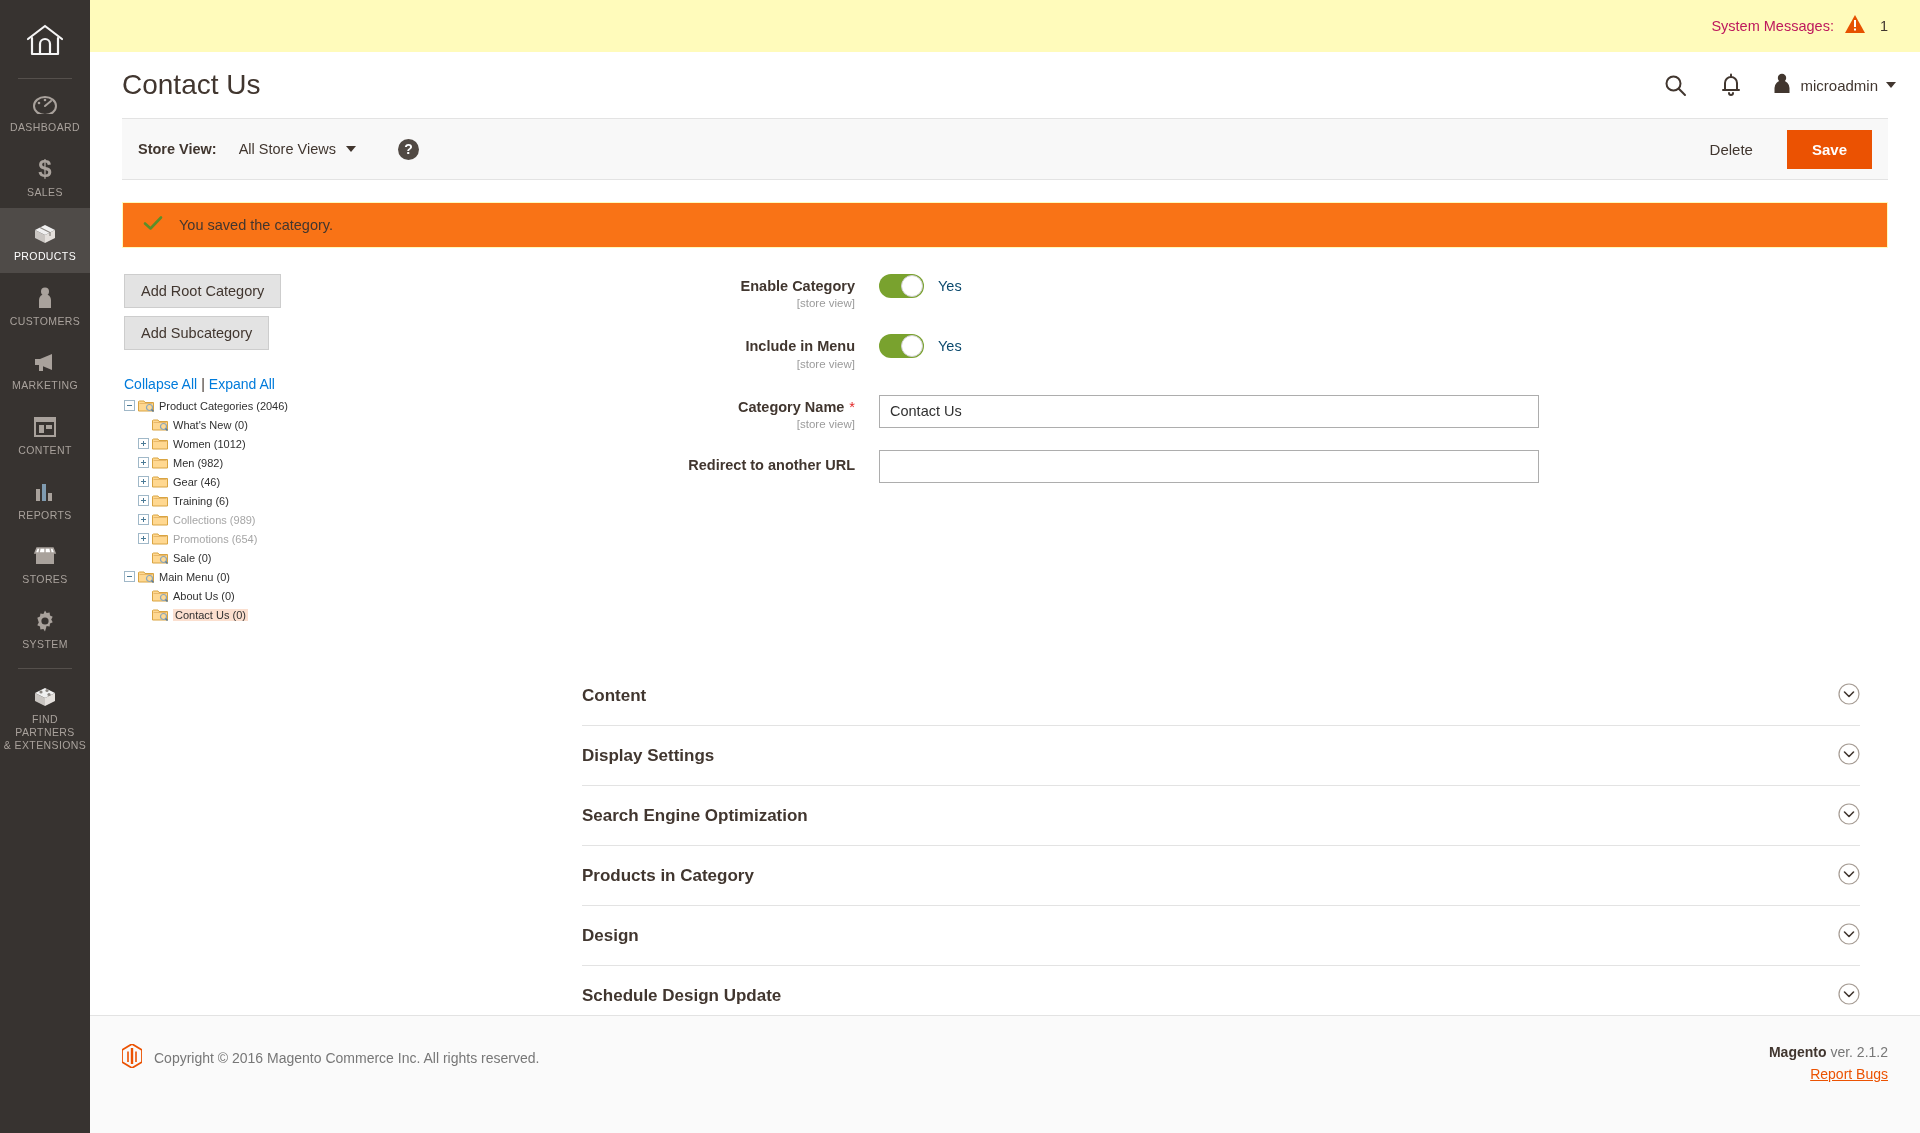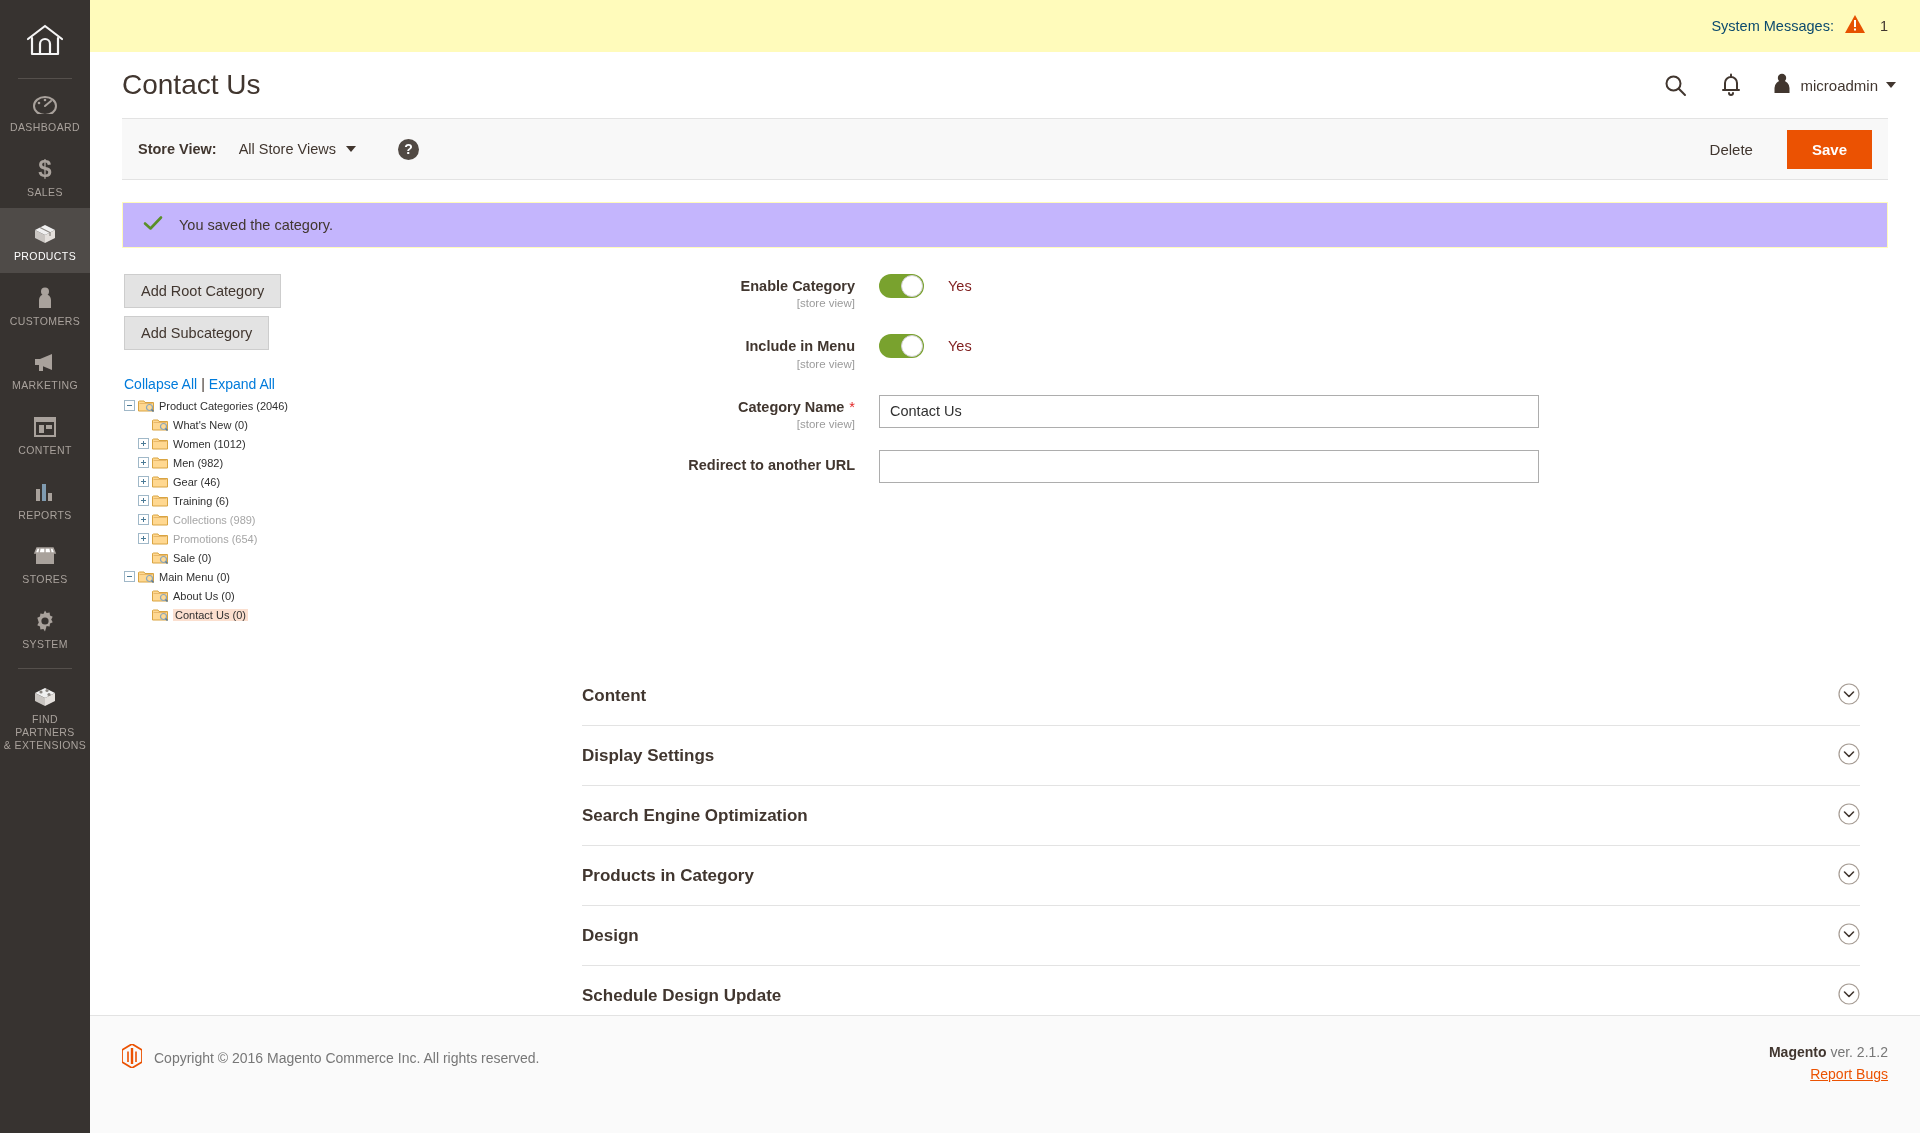--- a/index.html
+++ b/index.html
@@ -39,21 +39,21 @@
   .nav-icon svg { display: block; }
 
   
   .main { flex: 1 1 auto; display: flex; flex-direction: column; min-width: 0; background: #fff; }
 
   .sysmsg-bar {
     background: #fffbbb; height: 52px; flex: 0 0 52px;
     display: flex; align-items: center; justify-content: flex-end;
     padding-right: 32px; gap: 10px;
   }
-  .sysmsg-text { font-size: 14.5px; color: #0c4a6e; }
+  .sysmsg-text { font-size: 14.5px; color: #be185d; }
   .sysmsg-count { font-size: 14.5px; color: #41362f; margin-left: 4px; }
 
   .page-header {
     height: 66px; flex: 0 0 66px;
     display: flex; align-items: center;
     padding: 0 24px 0 32px; gap: 0;
     background: #fff;
   }
   .page-title { font-size: 28px; font-weight: 400; color: #41362f; line-height: 1; }
   .header-right { margin-left: auto; display: flex; align-items: center; gap: 26px; }
@@ -86,21 +86,21 @@
   }
   .btn-save {
     background: #eb5202; border: 1px solid #eb5202; color: #fff;
     font-size: 15px; font-weight: bold; font-family: inherit;
     padding: 10px 24px; cursor: pointer;
   }
 
   .content-area { flex: 1 1 auto; padding: 0 32px; overflow: hidden; }
 
   .success-msg {
-    background: #c4b5fd; border: 1px solid #fffbbb;
+    background: #f97316; border: 1px solid #fffbbb;
     margin-top: 22px; height: 46px;
     display: flex; align-items: center; gap: 16px; padding: 0 20px;
   }
   .success-text { font-size: 14.5px; color: #41362f; }
 
   .columns { display: flex; margin-top: 26px; gap: 17px; }
   .col-tree { width: 380px; flex: 0 0 380px; padding-left: 2px; }
   .col-form { flex: 1 1 auto; min-width: 0; }
 
   .btn-grey {
@@ -147,21 +147,21 @@
 
   .toggle {
     width: 45px; height: 24px; border-radius: 12px;
     background: #79a22e; position: relative; cursor: pointer; flex: 0 0 45px;
   }
   .toggle .knob {
     position: absolute; right: 1px; top: 1px;
     width: 22px; height: 22px; border-radius: 50%;
     background: #fff; border: 1px solid #cfcfcf;
   }
-  .toggle-text { font-size: 14.5px; color: #7f1d1d; margin-left: 10px; }
+  .toggle-text { font-size: 14.5px; color: #0c4a6e; }
 
   .text-input {
     width: 660px; height: 33px;
     border: 1px solid #adadad; background: #fff;
     font-family: inherit; font-size: 14.5px; color: #303030;
     padding: 0 10px;
   }
   .text-input::placeholder { color: #a6a6a6; }
 
   .spacer-25 { height: 25px; }

